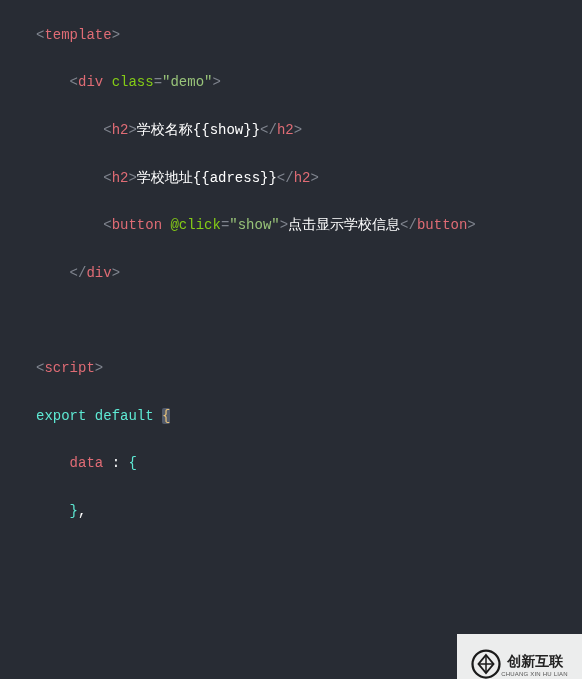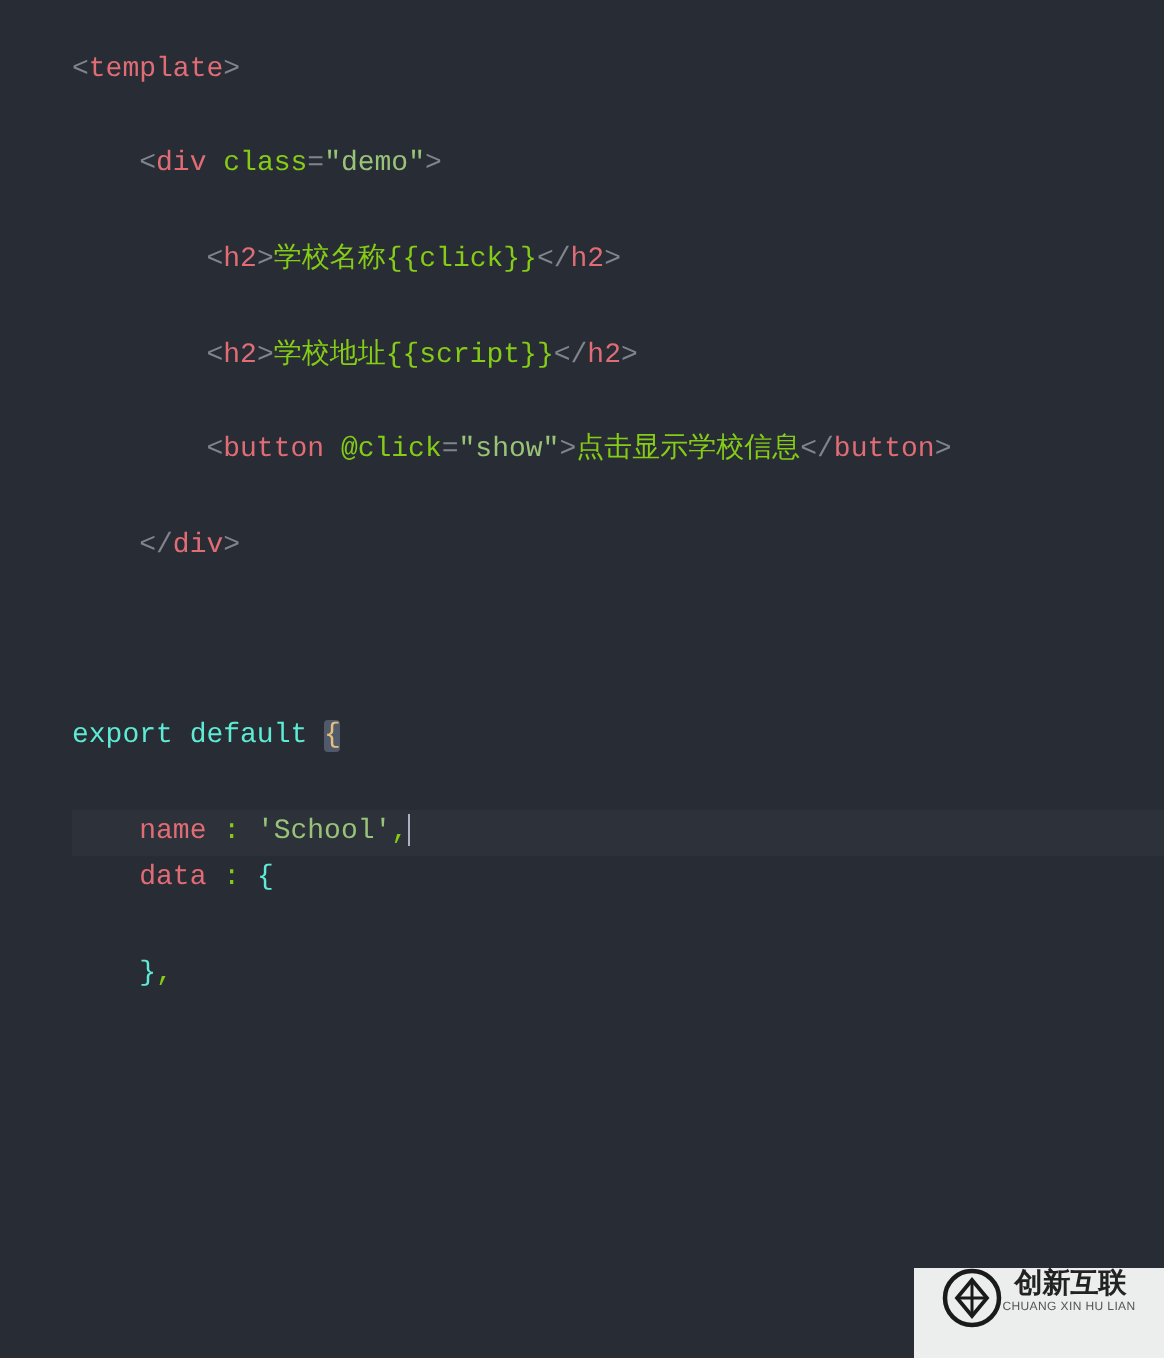--- a/index.html
+++ b/index.html
@@ -31,32 +31,32 @@
     padding-left: 12px;
     white-space: pre;
     flex: 1;
   }
   .line { height: 23.8px; }
   .hl-line { background: #2c313a; width:100%; display:inline-block;}
   .p-grey { color: #7f848e; }     
   .tag    { color: #e06c75; }     
   .str    { color: #98c379; }     
   .kw     { color: #5eead4; }     
-  .txt    { color: #84cc16; }
+  .txt    { color: #ffffff; }
   .prop   { color: #e06c75; }
   .yellow { color: #e5c07b; }
   .orange { color: #84cc16; }
   .cursor { border-left: 1px solid #aab1bf; display:inline-block; height:16px; vertical-align: middle;}
   .hl-brace { background:#515a6b; border-radius:2px; }
   .logo {
     position:absolute;
     right:0; bottom:0;
     width:125px; height:45px;
     background:#eceded;
-    display:flex; align-items:flex-start; justify-content:center;
+    display:flex; align-items:flex-end; justify-content:center;
     font-family: sans-serif;
     color:#222;
   }
   .logo svg { flex-shrink:0; }
   .logo .cn { font-size:14px; font-weight:bold; margin-left:6px; line-height:1.05;}
   .logo .en { font-size:6px; color:#555; letter-spacing:0.2px;}
 </style>
 </head>
 <body>
 
@@ -87,27 +87,27 @@
       <div class="line"></div>
       <div class="line"></div>
       <div class="line"></div>
       <div class="line"></div>
       <div class="line"></div>
       <div class="line"></div>
   </div>
   <div class="code">
 <div class="line"><span class="p-grey">&lt;</span><span class="tag">template</span><span class="p-grey">&gt;</span></div>
 <div class="line">    <span class="p-grey">&lt;</span><span class="tag">div</span> <span class="orange">class</span><span class="p-grey">=</span><span class="str">"demo"</span><span class="p-grey">&gt;</span></div>
-<div class="line">        <span class="p-grey">&lt;</span><span class="tag">h2</span><span class="p-grey">&gt;</span><span class="txt">学校名称</span><span class="txt">{{click}}</span><span class="p-grey">&lt;/</span><span class="tag">h2</span><span class="p-grey">&gt;</span></div>
-<div class="line">        <span class="p-grey">&lt;</span><span class="tag">h2</span><span class="p-grey">&gt;</span><span class="txt">学校地址</span><span class="txt">{{script}}</span><span class="p-grey">&lt;/</span><span class="tag">h2</span><span class="p-grey">&gt;</span></div>
+<div class="line">        <span class="p-grey">&lt;</span><span class="tag">h2</span><span class="p-grey">&gt;</span><span class="txt">学校名称</span><span class="txt">{{show}}</span><span class="p-grey">&lt;/</span><span class="tag">h2</span><span class="p-grey">&gt;</span></div>
+<div class="line">        <span class="p-grey">&lt;</span><span class="tag">h2</span><span class="p-grey">&gt;</span><span class="txt">学校地址</span><span class="txt">{{adress}}</span><span class="p-grey">&lt;/</span><span class="tag">h2</span><span class="p-grey">&gt;</span></div>
 <div class="line">        <span class="p-grey">&lt;</span><span class="tag">button</span> <span class="orange">@click</span><span class="p-grey">=</span><span class="str">"show"</span><span class="p-grey">&gt;</span><span class="txt">点击显示学校信息</span><span class="p-grey">&lt;/</span><span class="tag">button</span><span class="p-grey">&gt;</span></div>
 <div class="line">    <span class="p-grey">&lt;/</span><span class="tag">div</span><span class="p-grey">&gt;</span></div>
 <div class="line">&nbsp;</div>
+<div class="line"><span class="p-grey">&lt;</span><span class="tag">script</span><span class="p-grey">&gt;</span></div>
 <div class="line"><span class="kw">export</span> <span class="kw">default</span> <span class="yellow hl-brace">{</span></div>
-<div class="line hl-line">    <span class="prop">name</span> <span class="txt">:</span> <span class="str">'School'</span><span class="txt">,</span><span class="cursor"></span></div>
 <div class="line">    <span class="prop">data</span> <span class="txt">:</span> <span class="kw">{</span></div>
 <div class="line">    <span class="kw">}</span><span class="txt">,</span></div>
 
 
 
 
 
 
 
 

